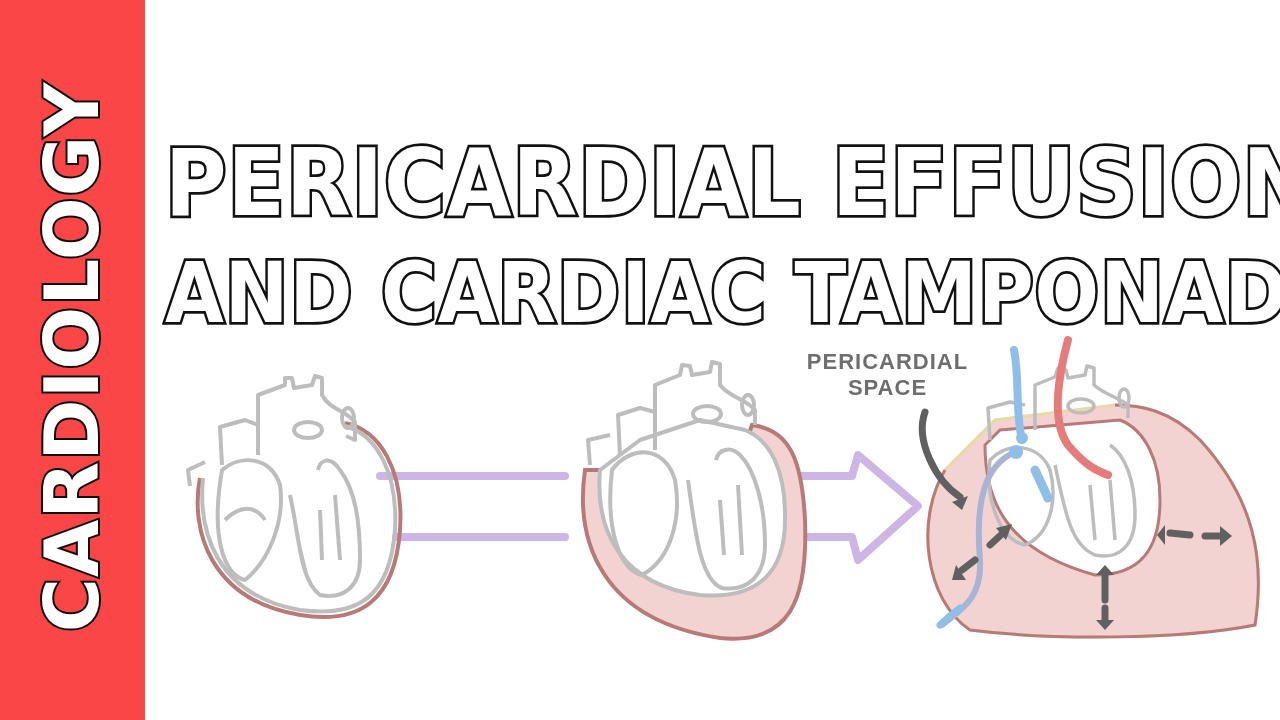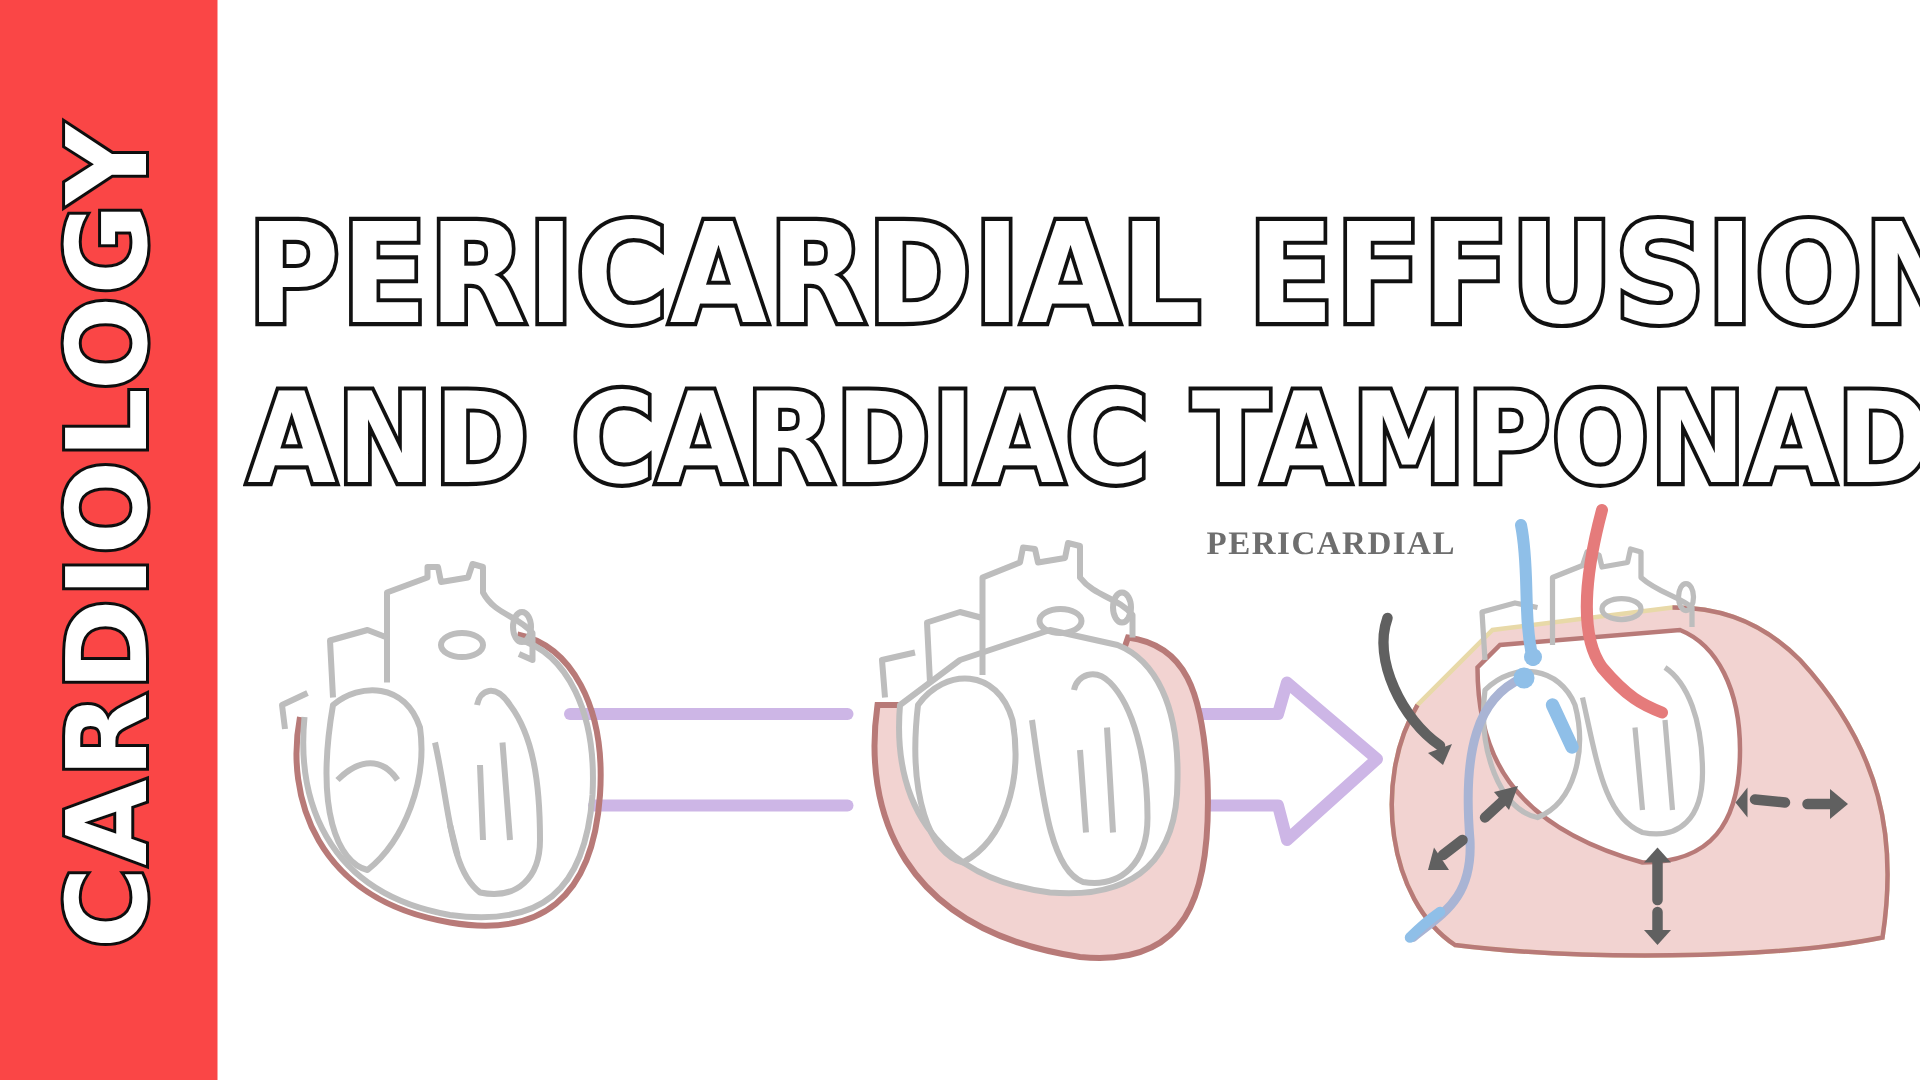--- a/index.html
+++ b/index.html
@@ -14,21 +14,21 @@
     -webkit-text-stroke: 4px #111; paint-order: stroke fill;
     text-shadow: 0 0 2px #000;
   }
   .title { position: absolute; left: 165px; width: 1090px; text-align: center; white-space: nowrap;
     font-family: "DejaVu Sans", sans-serif; font-weight: bold; color: #ffffff;
     -webkit-text-stroke: 5px #111; paint-order: stroke fill; letter-spacing: 1px; }
   .title-1 { top: 128px; font-size: 84px; line-height: 110px; transform: scaleY(1.1); }
   .title-2 { top: 246px; font-size: 76px; line-height: 94px; transform: scaleY(1.1); }
   .illus { position: absolute; left: 0; top: 0; width: 1280px; height: 720px; }
   .label-space { position: absolute; left: 790px; top: 349px; width: 195px; text-align: center;
-    font-family: Liberation Serif, serif; font-weight: bold; color: #6e6e6e; font-size: 22px; line-height: 26px; letter-spacing: 1px; }
+    font-family: Liberation Sans, sans-serif; font-weight: bold; color: #6e6e6e; font-size: 22px; line-height: 26px; letter-spacing: 1px; }
 </style>
 </head>
 <body>
 
 <div class="side-bar">
   <div class="side-label">CARDIOLOGY</div>
 </div>
 
 <div class="title title-1">PERICARDIAL EFFUSION</div>
 <div class="title title-2">AND CARDIAC TAMPONADE</div>
@@ -114,13 +114,14 @@
       <polygon points="1165,525 1165,545 1157,535"></polygon>
       <polygon points="1220,526 1232,536 1220,546"></polygon>
       <polygon points="1096,575 1114,575 1105,565"></polygon>
       <polygon points="1096,620 1114,620 1105,630"></polygon>
     </g>
   </g>
 </svg>
 
 <div class="label-space">
   <div>PERICARDIAL</div>
+  <div>SPACE</div>
 </div>
 
 </body></html>

